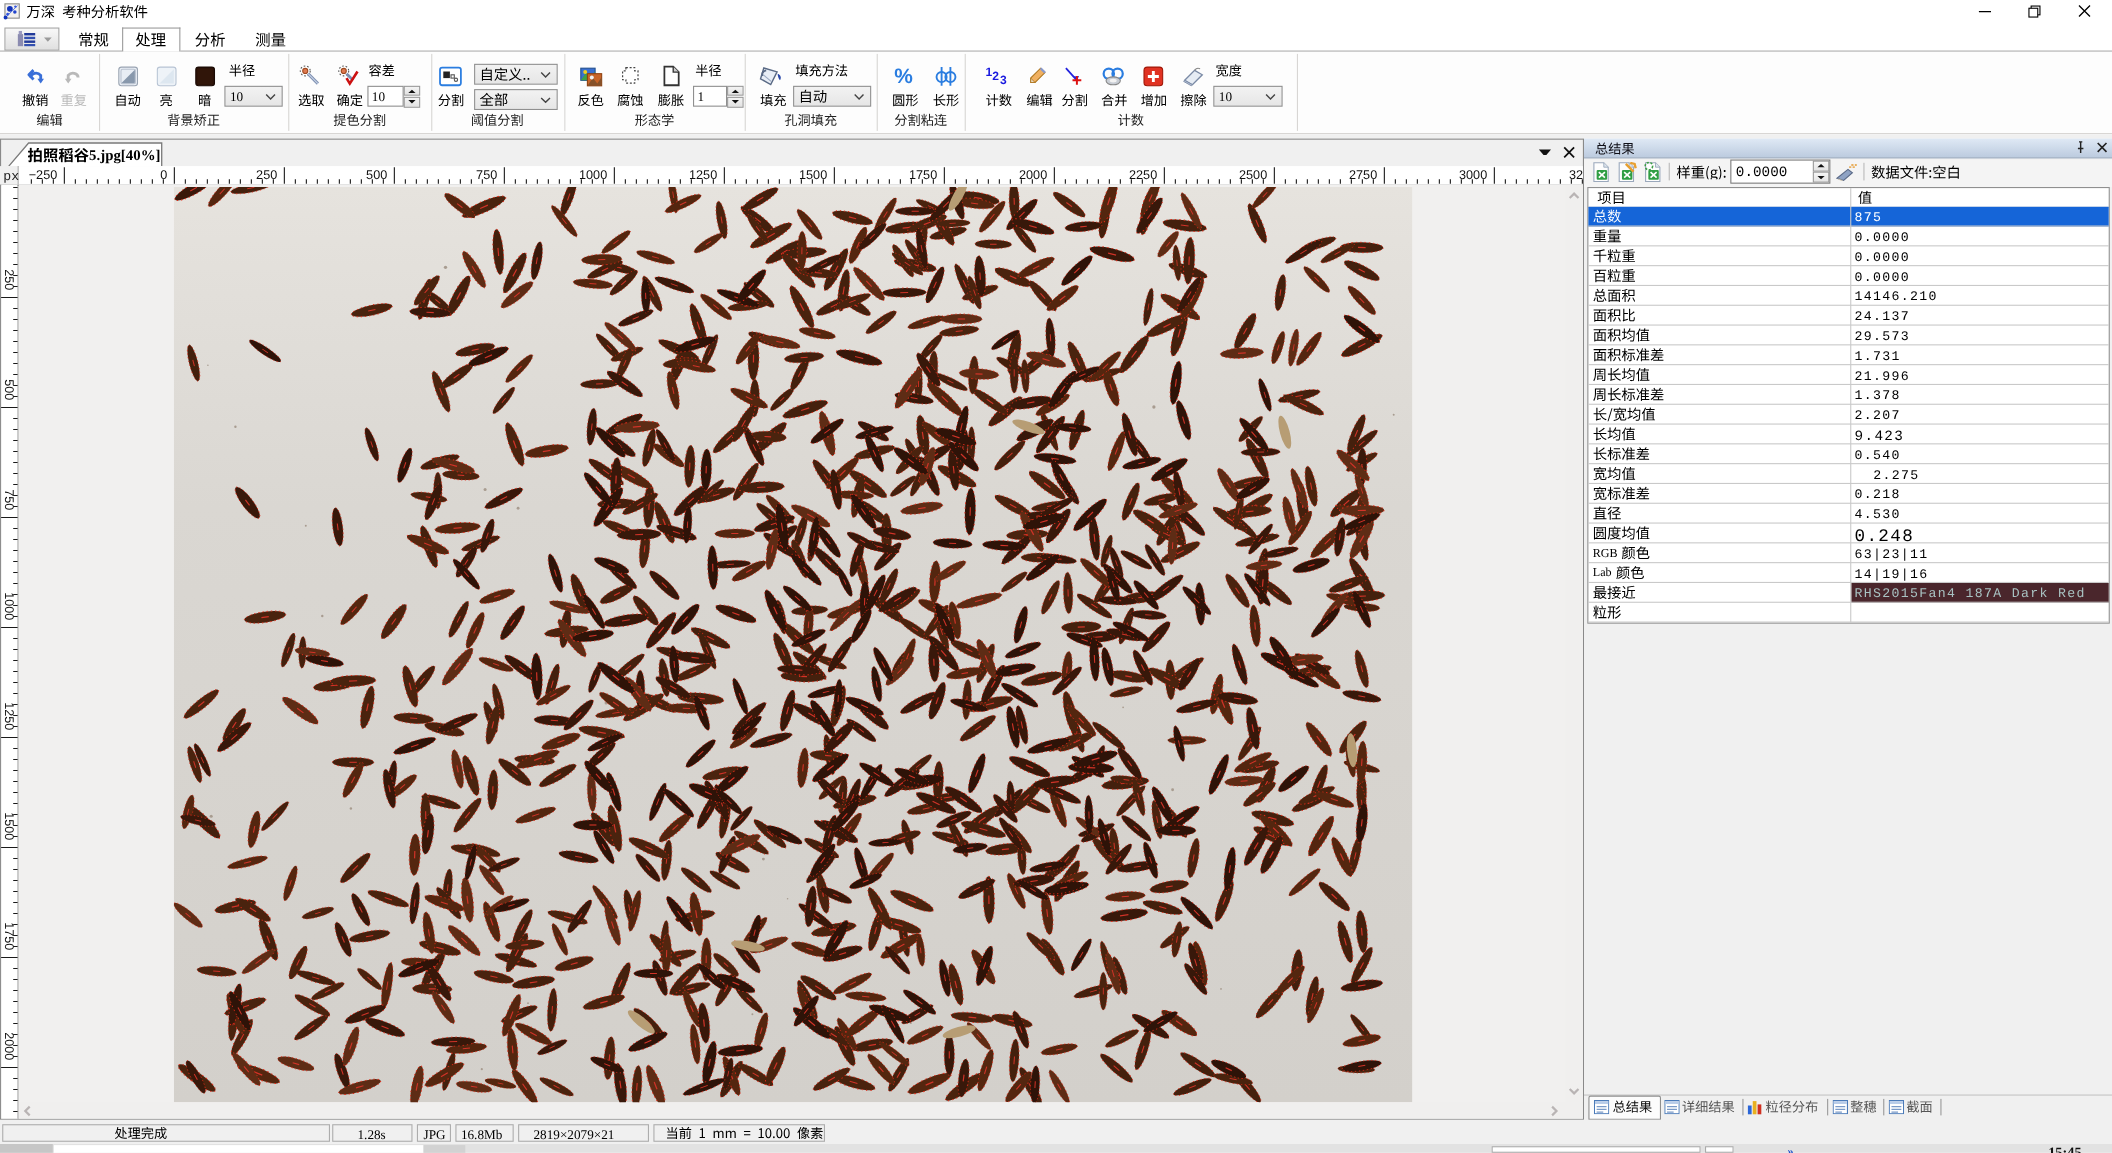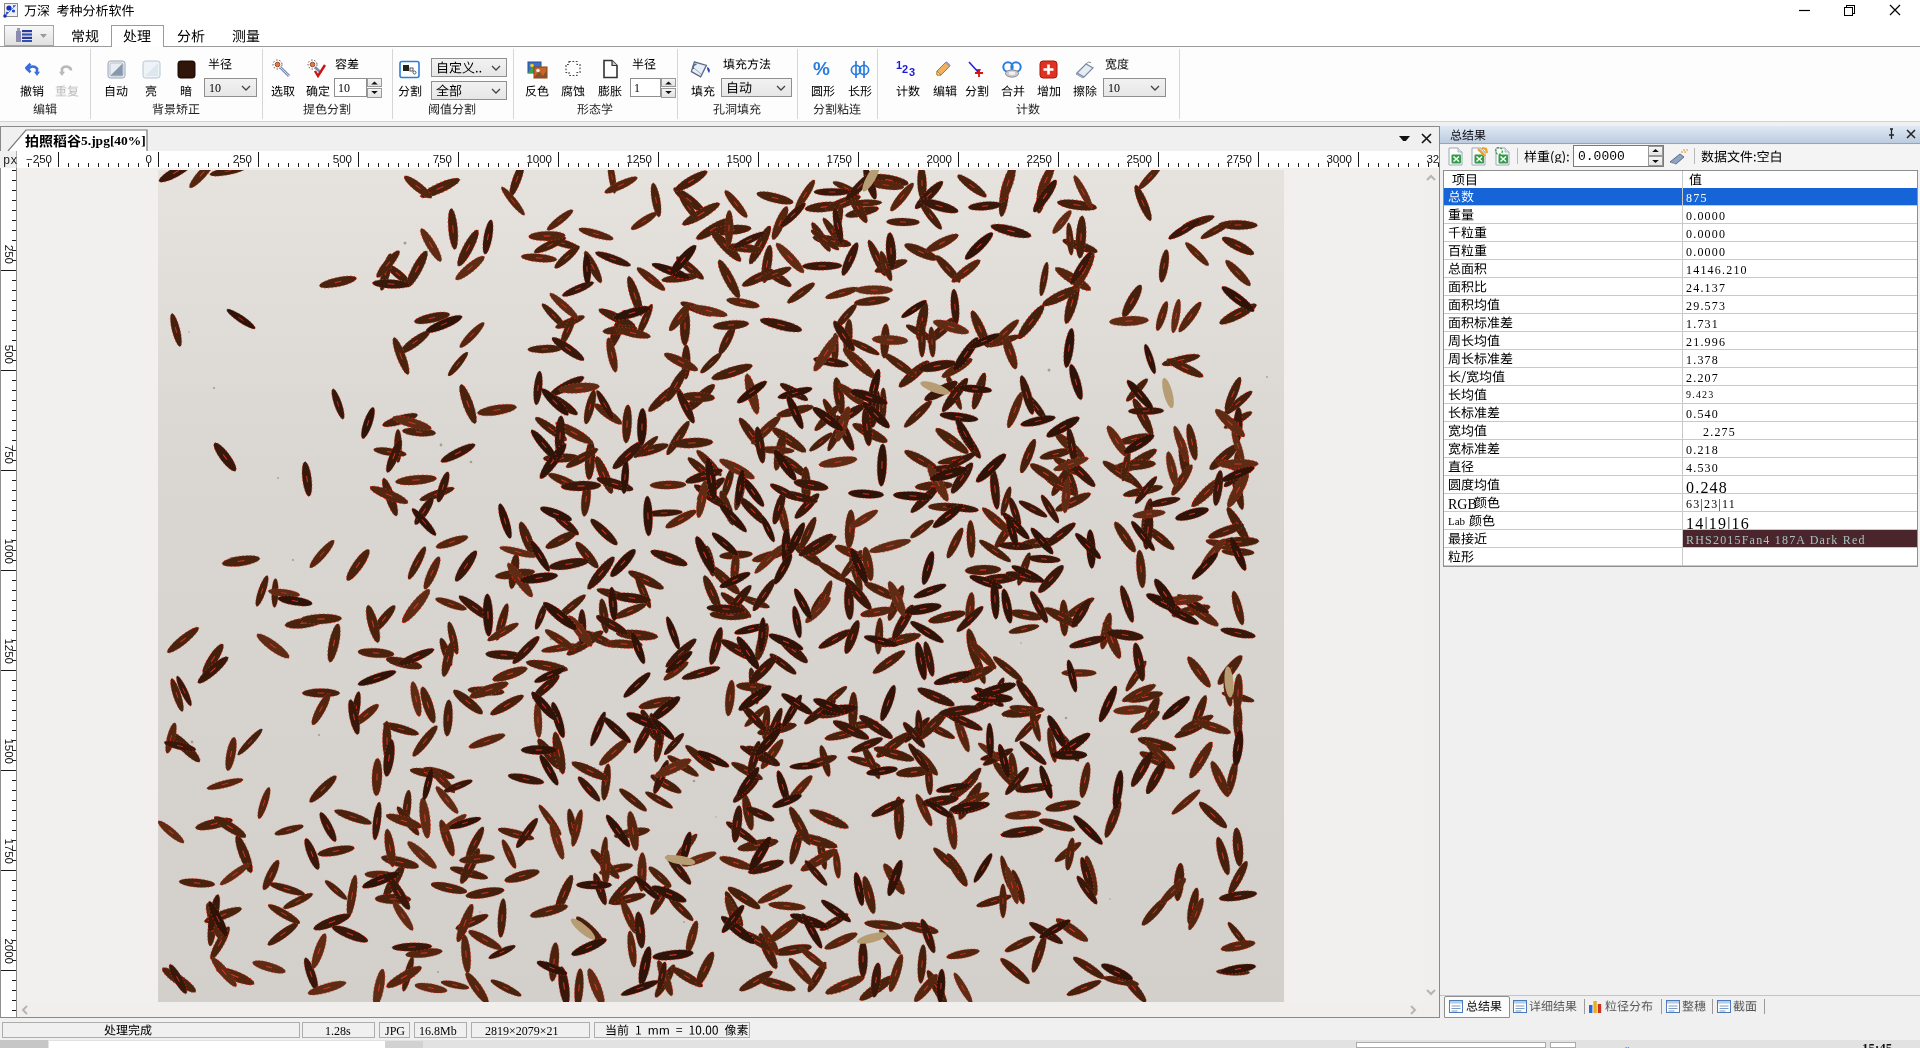--- a/index.html
+++ b/index.html
@@ -1,19 +1,19 @@
 <!DOCTYPE html>
 <html><head><meta charset="utf-8"><title>s</title><style>
 *{margin:0;padding:0;box-sizing:border-box}
 html,body{width:1920px;height:1048px;overflow:hidden;background:#fff;
  font-family:"Liberation Sans",sans-serif;-webkit-font-smoothing:antialiased}
 .abs{position:absolute}
 .lat{position:absolute;line-height:1;white-space:pre;font-family:Liberation Serif, serif}
 .mono{font-family:"Liberation Mono",monospace}
-.tv{font-family:Liberation Serif, serif;letter-spacing:1.2px}
+.tv{font-family:Liberation Mono, monospace;letter-spacing:1.2px}
 </style></head><body>
 <svg width="0" height="0" style="position:absolute">
     <defs>
       <path id="r4e07" d="M62 115V189H333C326 446 312 757 34 904C53 918 77 942 89 962C287 852 361 663 390 466H767C752 733 735 843 705 871C693 882 681 884 657 883C631 883 558 883 483 876C498 897 508 928 509 950C578 954 648 955 686 952C724 950 749 942 772 916C811 875 829 754 846 430C847 420 847 393 847 393H399C406 324 409 255 411 189H939V115Z"></path>
       <path id="r6df1" d="M328 95V275H396V161H849V272H919V95ZM507 227C464 301 392 372 318 418C334 430 361 457 372 470C446 417 526 333 575 248ZM662 256C733 319 814 408 851 466L909 424C870 366 786 280 716 219ZM84 108C140 136 214 182 249 213L289 149C251 119 178 77 123 51ZM38 379C99 408 177 454 216 486L255 424C215 393 136 349 76 324ZM61 890 117 942C167 850 227 726 273 622L223 571C173 684 107 814 61 890ZM581 414V523H322V591H535C475 701 375 798 268 847C284 861 307 887 318 905C422 850 517 752 581 638V955H656V635C717 745 807 846 899 903C911 884 934 858 952 843C856 794 761 696 704 591H921V523H656V414Z"></path>
       <path id="r8003" d="M836 86C764 177 675 261 575 336H490V222H708V158H490V40H416V158H159V222H416V336H70V402H482C345 492 194 567 40 621C52 638 68 671 75 688C165 653 254 612 341 565C318 620 290 681 266 725H712C697 817 681 862 659 877C648 885 635 886 610 886C583 886 502 885 428 878C442 898 452 927 453 948C527 953 597 953 631 952C672 950 695 946 718 926C750 898 772 834 792 697C795 686 797 663 797 663H375L419 563H845V502H449C500 471 550 437 597 402H939V336H681C760 270 832 198 894 121Z"></path>
       <path id="r79cd" d="M653 324V562H512V324ZM728 324H866V562H728ZM653 42V251H441V696H512V635H653V958H728V635H866V690H939V251H728V42ZM367 54C291 87 159 117 46 135C55 151 65 176 68 193C112 187 160 180 207 170V322H46V392H196C156 507 86 637 23 708C35 726 53 756 60 777C112 715 166 615 207 513V958H280V496C313 545 354 608 370 639L415 581C396 554 308 445 280 414V392H408V322H280V155C329 143 374 129 412 114Z"></path>
       <path id="r5206" d="M673 58 604 86C675 234 795 397 900 487C915 467 942 439 961 424C857 346 735 193 673 58ZM324 60C266 213 164 352 44 438C62 452 95 481 108 496C135 474 161 450 187 423V492H380C357 662 302 821 65 899C82 915 102 944 111 963C366 871 432 690 459 492H731C720 742 705 840 680 866C670 876 658 878 637 878C614 878 552 878 487 872C501 893 510 925 512 947C575 951 636 952 670 949C704 946 727 939 748 914C783 875 796 761 811 454C812 444 812 418 812 418H192C277 327 352 210 404 82Z"></path>
       <path id="r6790" d="M482 150V458C482 598 473 786 382 920C400 926 431 946 444 958C539 819 553 608 553 458V454H736V960H810V454H956V383H553V203C674 181 805 148 899 110L835 51C753 89 609 126 482 150ZM209 40V254H59V326H201C168 464 100 621 32 705C45 723 63 753 71 773C122 706 171 598 209 486V959H282V472C316 524 356 589 373 623L421 563C401 534 317 421 282 378V326H430V254H282V40Z"></path>
       <path id="r8f6f" d="M591 39C570 195 530 342 461 436C478 445 510 466 523 478C563 420 594 346 619 262H876C862 332 845 407 831 456L891 474C914 406 939 298 959 205L909 191L900 193H637C648 147 657 99 664 50ZM664 357V403C664 543 650 751 435 910C454 921 480 945 492 961C614 867 676 757 707 652C749 789 815 900 915 959C926 940 949 912 966 898C841 832 769 675 734 496C736 463 737 432 737 404V357ZM94 548C102 540 134 534 172 534H278V679L39 712L56 788L278 753V956H346V741L482 719L479 649L346 669V534H472V466H346V317H278V466H168C201 397 234 315 263 230H478V158H287C297 125 307 91 316 58L242 42C234 81 224 120 212 158H50V230H190C164 310 137 376 124 401C105 446 89 477 70 482C78 500 90 533 94 548Z"></path>
@@ -1820,21 +1820,21 @@
       <use href="#r5747" x="2392"></use>
       <use href="#r503c" x="3392"></use>
     </svg></div>
 <div class="lat tv" style="left:1686px;top:372px;font-size:12px">2.207</div>
 <div class="abs" style="left:1444px;top:367px;width:473px;height:1px;background:#c9c9c9"></div>
 <div style="position:absolute;left:1448px;top:388px;line-height:0;"><svg width="39.0" height="13" viewBox="0 0 3000 1000" fill="#000" aria-hidden="true">
       <use href="#r957f"></use>
       <use href="#r5747" x="1000"></use>
       <use href="#r503c" x="2000"></use>
     </svg></div>
-<div class="lat tv" style="left:1686px;top:390px;font-size:10px">9.423</div>
+<div class="lat tv" style="left:1686px;top:390px;font-size:13px">9.423</div>
 <div class="abs" style="left:1444px;top:385px;width:473px;height:1px;background:#c9c9c9"></div>
 <div style="position:absolute;left:1448px;top:406px;line-height:0;"><svg width="52.0" height="13" viewBox="0 0 4000 1000" fill="#000" aria-hidden="true">
       <use href="#r957f"></use>
       <use href="#r6807" x="1000"></use>
       <use href="#r51c6" x="2000"></use>
       <use href="#r5dee" x="3000"></use>
     </svg></div>
 <div class="lat tv" style="left:1686px;top:408px;font-size:12px">0.540</div>
 <div class="abs" style="left:1444px;top:403px;width:473px;height:1px;background:#c9c9c9"></div>
 <div style="position:absolute;left:1448px;top:424px;line-height:0;"><svg width="39.0" height="13" viewBox="0 0 3000 1000" fill="#000" aria-hidden="true">
@@ -1859,33 +1859,33 @@
 <div class="lat tv" style="left:1686px;top:462px;font-size:12px">4.530</div>
 <div class="abs" style="left:1444px;top:457px;width:473px;height:1px;background:#c9c9c9"></div>
 <div style="position:absolute;left:1448px;top:478px;line-height:0;"><svg width="52.0" height="13" viewBox="0 0 4000 1000" fill="#000" aria-hidden="true">
       <use href="#r5706"></use>
       <use href="#r5ea6" x="1000"></use>
       <use href="#r5747" x="2000"></use>
       <use href="#r503c" x="3000"></use>
     </svg></div>
 <div class="lat tv" style="left:1686px;top:480px;font-size:16px">0.248</div>
 <div class="abs" style="left:1444px;top:475px;width:473px;height:1px;background:#c9c9c9"></div>
-<div class="lat" style="left:1448px;top:498px;font-size:14px">RGB</div>
+<div class="lat" style="left:1448px;top:498px;font-size:11px">RGB</div>
 <div style="position:absolute;left:1474px;top:496px;line-height:0;"><svg width="26.0" height="13" viewBox="0 0 2000 1000" fill="#000" aria-hidden="true">
       <use href="#r989c"></use>
       <use href="#r8272" x="1000"></use>
     </svg></div>
 <div class="lat tv" style="left:1686px;top:498px;font-size:12px">63|23|11</div>
 <div class="abs" style="left:1444px;top:493px;width:473px;height:1px;background:#c9c9c9"></div>
 <div class="lat" style="left:1448px;top:516px;font-size:11px">Lab</div>
 <div style="position:absolute;left:1469px;top:514px;line-height:0;"><svg width="26.0" height="13" viewBox="0 0 2000 1000" fill="#000" aria-hidden="true">
       <use href="#r989c"></use>
       <use href="#r8272" x="1000"></use>
     </svg></div>
-<div class="lat tv" style="left:1686px;top:516px;font-size:16px">14|19|16</div>
+<div class="lat tv" style="left:1686px;top:516px;font-size:12px">14|19|16</div>
 <div class="abs" style="left:1444px;top:511px;width:473px;height:1px;background:#c9c9c9"></div>
 <div style="position:absolute;left:1448px;top:532px;line-height:0;"><svg width="39.0" height="13" viewBox="0 0 3000 1000" fill="#000" aria-hidden="true">
       <use href="#r6700"></use>
       <use href="#r63a5" x="1000"></use>
       <use href="#r8fd1" x="2000"></use>
     </svg></div>
 <div class="abs" style="left:1683px;top:530px;width:234px;height:18px;background:#4a262c"></div>
 <div class="lat tv" style="left:1686px;top:534px;font-size:12px;color:#a8c2c2">RHS2015Fan4 187A Dark Red</div>
 <div class="abs" style="left:1444px;top:529px;width:473px;height:1px;background:#c9c9c9"></div>
 <div style="position:absolute;left:1448px;top:550px;line-height:0;"><svg width="26.0" height="13" viewBox="0 0 2000 1000" fill="#000" aria-hidden="true">

